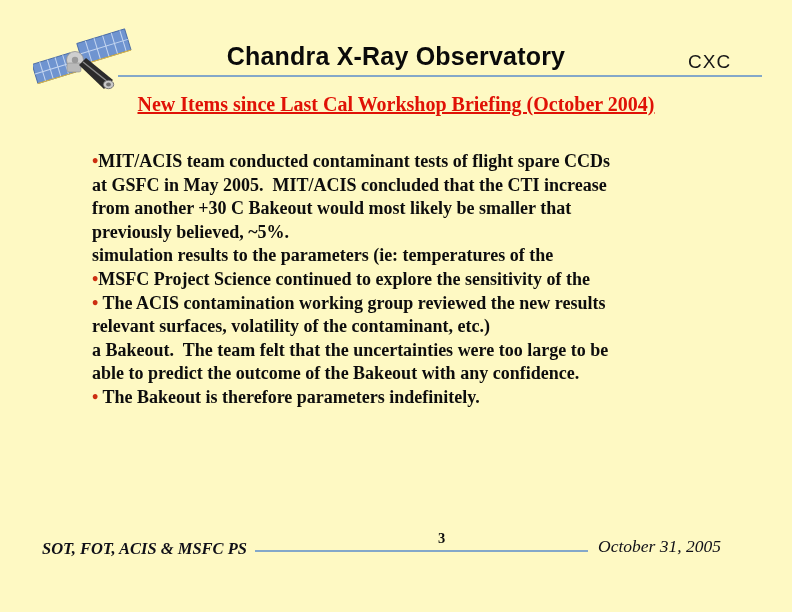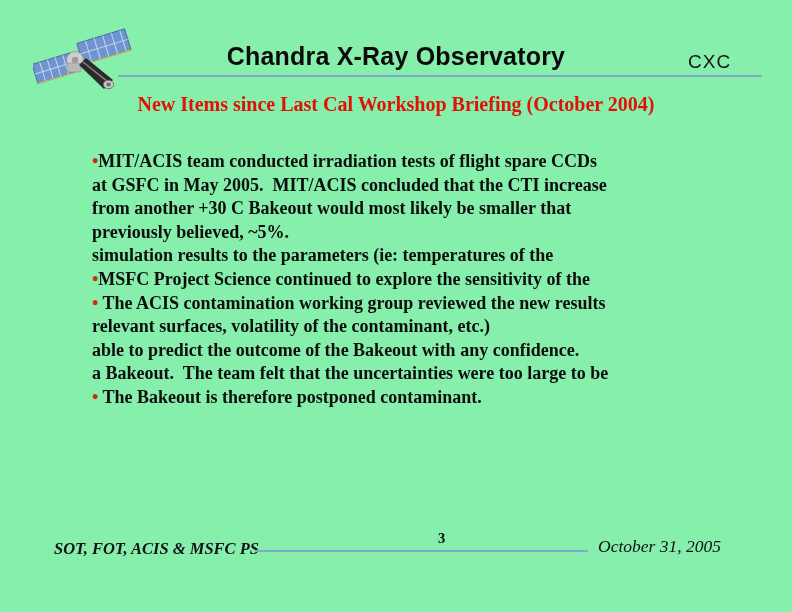--- a/index.html
+++ b/index.html
@@ -5,21 +5,21 @@
   :root{
     --red:#e01206;
     --bullet-red:#cc2e10;
     --line-blue:#84a8c9;
     --ink:#0d0d0d;
   }
   html,body{margin:0;padding:0;background:#fff;}
   .slide{
     position:relative;
     width:792px;height:612px;
-    background:#86efac;
+    background:#fef9c3;
     overflow:hidden;
     font-family:"Liberation Serif",serif;
   }
   .satellite{
     position:absolute;left:33px;top:27px;width:104px;height:72px;
   }
   .slide-title{
     position:absolute;left:0;right:0;top:42px;
     text-align:center;
     font-family:"Liberation Sans",sans-serif;
@@ -34,37 +34,38 @@
   .header-rule{
     position:absolute;left:118px;top:75px;width:644px;height:2px;
     background:var(--line-blue);
   }
   .red-heading{
     position:absolute;left:0;right:0;top:93px;
     text-align:center;
     font-family:"Liberation Serif",serif;
     font-weight:bold;font-size:20px;
     color:var(--red);
+    text-decoration:underline;
   }
   .body-block{
     position:absolute;left:92px;top:150px;width:648px;
   }
   .body-line{
     font-family:"Liberation Serif",serif;
     font-weight:bold;font-size:18px;
     line-height:23.6px;height:23.6px;
     color:var(--ink);
     white-space:pre;
   }
   .body-line .ital{}
   .bullet{color:var(--bullet-red);}
   .footer-left{
     position:absolute;left:42px;top:539px;
     font-family:"Liberation Serif",serif;
-    font-weight:bold;font-style:italic;font-size:16.5px;color:#101018;margin-left:12px;
+    font-weight:bold;font-style:italic;font-size:16.5px;color:#101018;
   }
   .footer-rule{
     position:absolute;left:255px;top:550px;width:333px;height:2px;
     background:var(--line-blue);
   }
   .page-number{
     position:absolute;left:438px;top:530px;
     font-family:"Liberation Serif",serif;
     font-weight:bold;font-size:14.5px;color:#0d0d0d;
   }
@@ -116,31 +117,31 @@
     </g>
   </svg>
 
   <div class="slide-title">Chandra X-Ray Observatory</div>
   <div class="cxc">CXC</div>
   <div class="header-rule"></div>
 
   <div class="red-heading">New Items since Last Cal Workshop Briefing (October 2004)</div>
 
   <div class="body-block">
-      <div class="body-line"><span class="bullet">•</span><span>MIT/ACIS team conducted irradiation tests of flight spare CCDs</span></div>
+      <div class="body-line"><span class="bullet">•</span><span>MIT/ACIS team conducted contaminant tests of flight spare CCDs</span></div>
       <div class="body-line"><span>at GSFC in May 2005.  MIT/ACIS concluded that the CTI increase</span></div>
       <div class="body-line"><span>from another +30 C Bakeout would </span><span class="ital">most likely</span><span> be smaller that</span></div>
       <div class="body-line"><span>previously believed, ~5%.</span></div>
       <div class="body-line"><span>simulation results to the parameters (ie: temperatures of the</span></div>
       <div class="body-line"><span class="bullet">•</span><span>MSFC Project Science continued to explore the sensitivity of the</span></div>
       <div class="body-line"><span class="bullet">•</span><span> The ACIS contamination working group reviewed the new results</span></div>
       <div class="body-line"><span>relevant surfaces, volatility of the contaminant, etc.)</span></div>
+      <div class="body-line"><span>a Bakeout.  The team felt that the uncertainties were too large to be</span></div>
       <div class="body-line"><span>able to predict the outcome of the Bakeout with any confidence.</span></div>
-      <div class="body-line"><span>a Bakeout.  The team felt that the uncertainties were too large to be</span></div>
-      <div class="body-line"><span class="bullet">•</span><span> The Bakeout is therefore postponed contaminant.</span></div>
+      <div class="body-line"><span class="bullet">•</span><span> The Bakeout is therefore parameters indefinitely.</span></div>
     </div>
 
   <div class="footer-left">SOT, FOT, ACIS &amp; MSFC PS</div>
   <div class="page-number">3</div>
   <div class="footer-rule"></div>
   <div class="footer-right">October 31, 2005</div>
 
 </div>
 
 </body></html>

